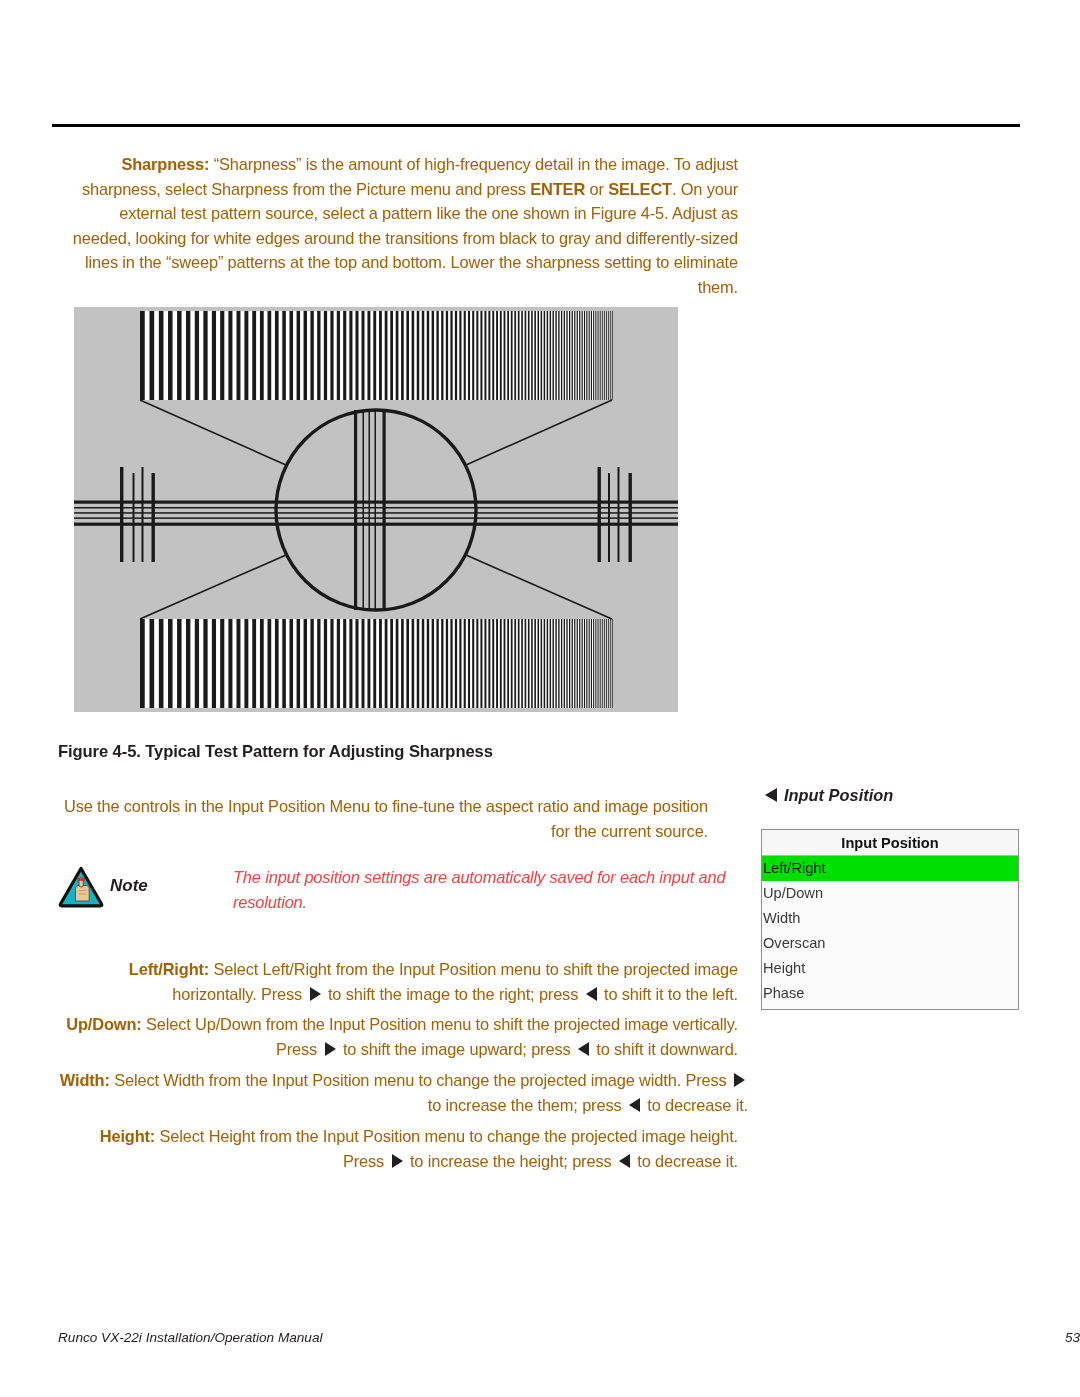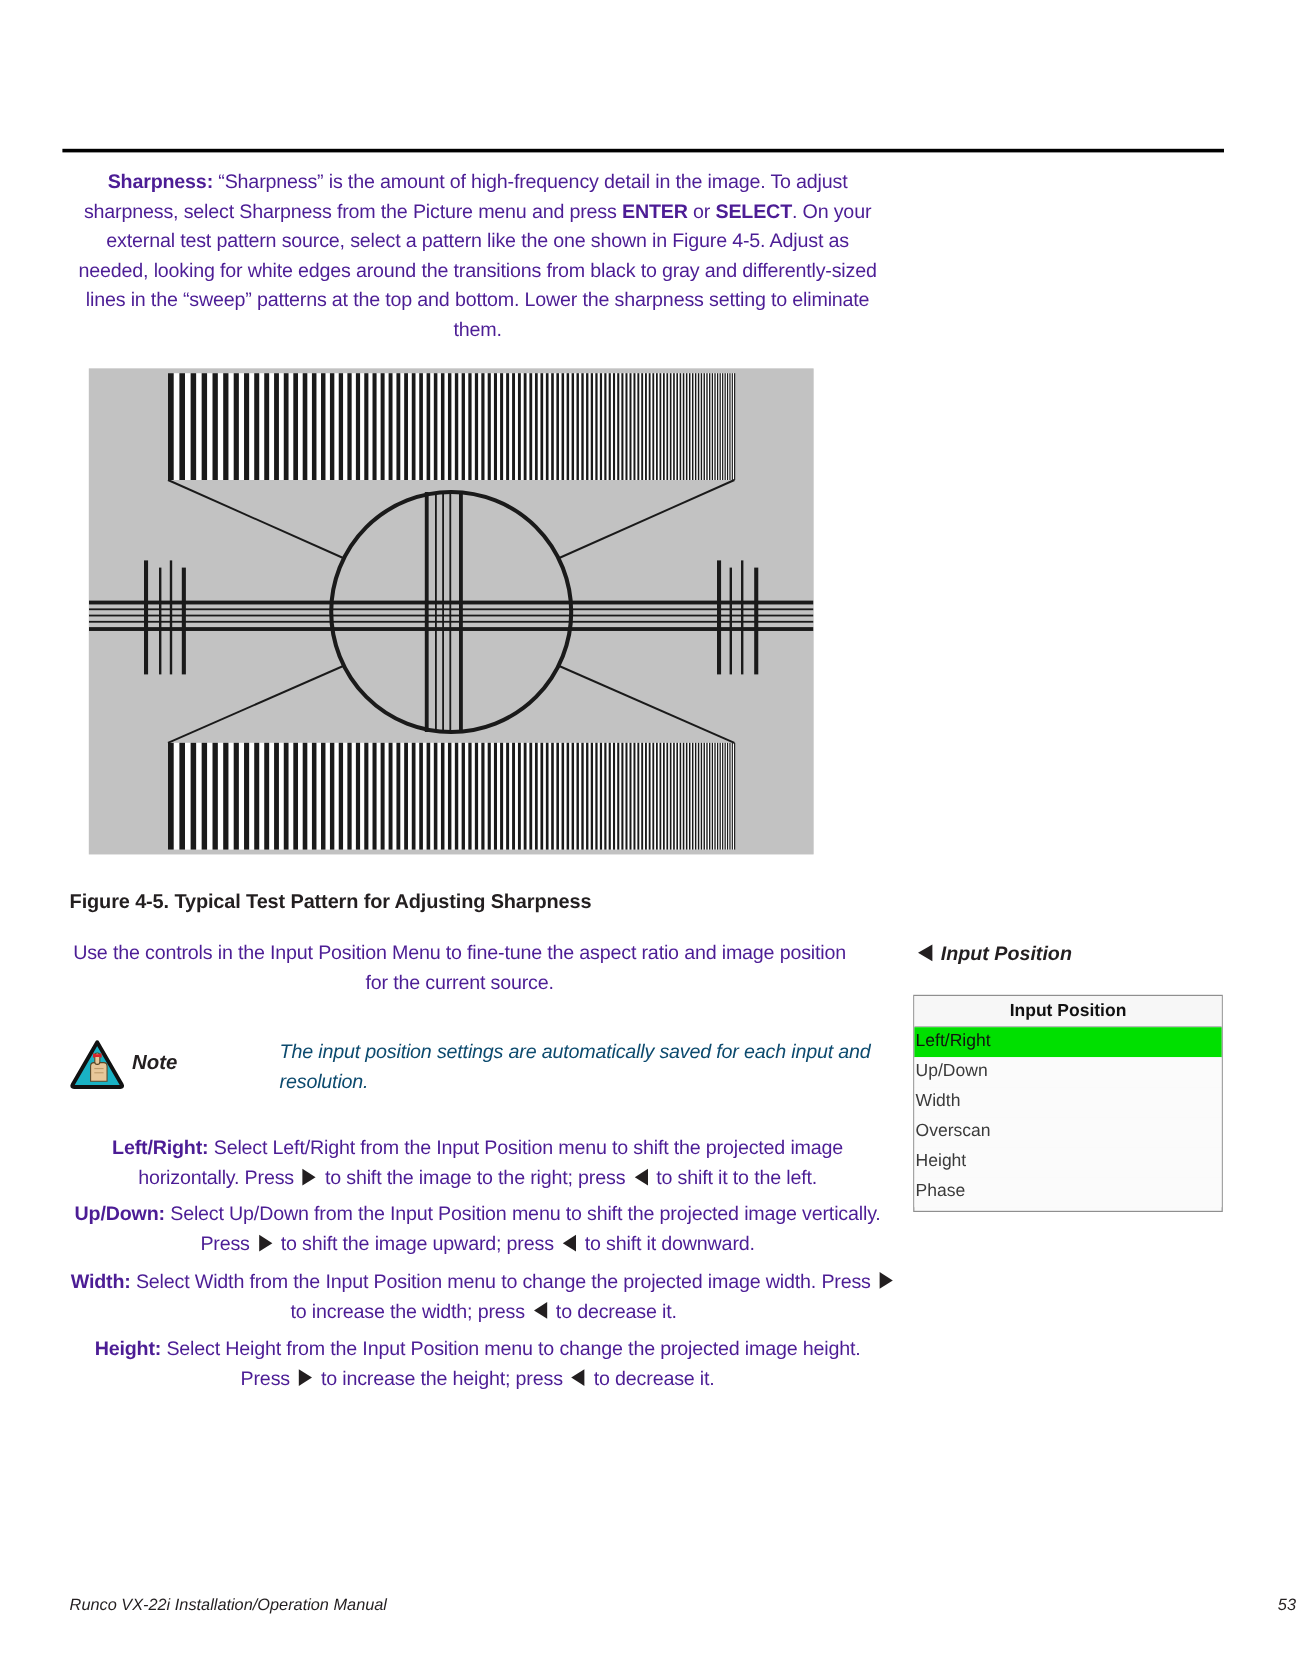--- a/index.html
+++ b/index.html
@@ -31,22 +31,23 @@
     height: 3px;
     background: #000000;
   }
 
   
   .para {
     position: absolute;
     font-size: 16.4px;
     line-height: 24.6px;
     letter-spacing: -0.15px;
-    color: #4c1d95;
-    text-align: center;
+    color: #a16207;
+    text-align: right;
+    margin-top: 12px;
   }
   .para b { font-weight: bold; }
 
   #para-sharpness { left: 58px; top: 140px; width: 680px; }
   #para-usecontrols { left: 58px; top: 782px; width: 650px; }
   #para-leftright { left: 58px; top: 945px; width: 680px; }
   #para-updown   { left: 58px; top: 1000px; width: 680px; }
   #para-width    { left: 58px; top: 1056px; width: 690px; }
   #para-height   { left: 58px; top: 1112px; width: 680px; }
 
@@ -115,21 +116,21 @@
     color: #231f20;
   }
   .note-text {
     position: absolute;
     left: 175px;
     top: 3px;
     width: 520px;
     font-size: 16.4px;
     line-height: 24.6px;
     font-style: italic;
-    color: #0c4a6e;
+    color: #ef4444;
     letter-spacing: -0.15px;
   }
 
   
   .ip-heading {
     position: absolute;
     left: 765px;
     top: 786px;
     font-size: 16.4px;
     font-weight: bold;
@@ -485,21 +486,21 @@
       <path d="M20.6 24.5 L28.3 24.5 M20.6 28.0 L28.3 28.0" stroke="#b89462" stroke-width="0.8"></path>
     </svg>
     <div class="note-word">Note</div>
     <div class="note-text">The input position settings are automatically saved for each input and resolution.</div>
   </div>
 
   <div class="para" id="para-leftright"><b>Left/Right:</b><span> Select Left/Right from the Input Position menu to shift the projected image horizontally. Press </span><span class="tri-right"></span><span> to shift the image to the right; press </span><span class="tri-left"></span><span> to shift it to the left.</span></div>
 
   <div class="para" id="para-updown"><b>Up/Down:</b><span> Select Up/Down from the Input Position menu to shift the projected image vertically. Press </span><span class="tri-right"></span><span> to shift the image upward; press </span><span class="tri-left"></span><span> to shift it downward.</span></div>
 
-  <div class="para" id="para-width"><b>Width:</b><span> Select Width from the Input Position menu to change the projected image width. Press </span><span class="tri-right"></span><span> to increase the width; press </span><span class="tri-left"></span><span> to decrease it.</span></div>
+  <div class="para" id="para-width"><b>Width:</b><span> Select Width from the Input Position menu to change the projected image width. Press </span><span class="tri-right"></span><span> to increase the them; press </span><span class="tri-left"></span><span> to decrease it.</span></div>
 
   <div class="para" id="para-height"><b>Height:</b><span> Select Height from the Input Position menu to change the projected image height. Press </span><span class="tri-right"></span><span> to increase the height; press </span><span class="tri-left"></span><span> to decrease it.</span></div>
 
   <div class="ip-heading"><span class="arrow"></span><span>Input Position</span></div>
 
   <div class="osd-menu">
     <div class="osd-title">Input Position</div>
     <div class="osd-list" id="osd-list">
         <div class="osd-item selected" style="background: rgb(0, 224, 0);">Left/Right</div>
         <div class="osd-item">Up/Down</div>

